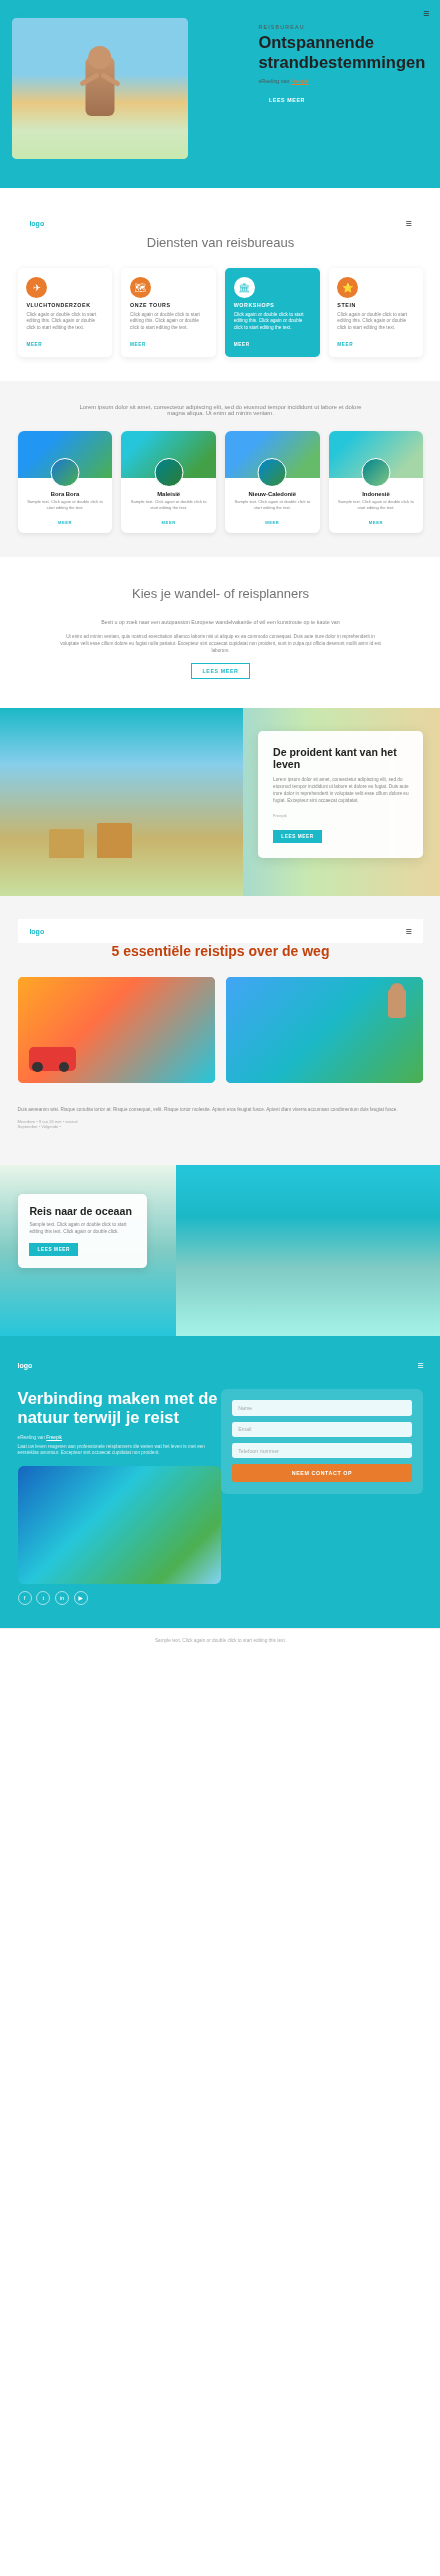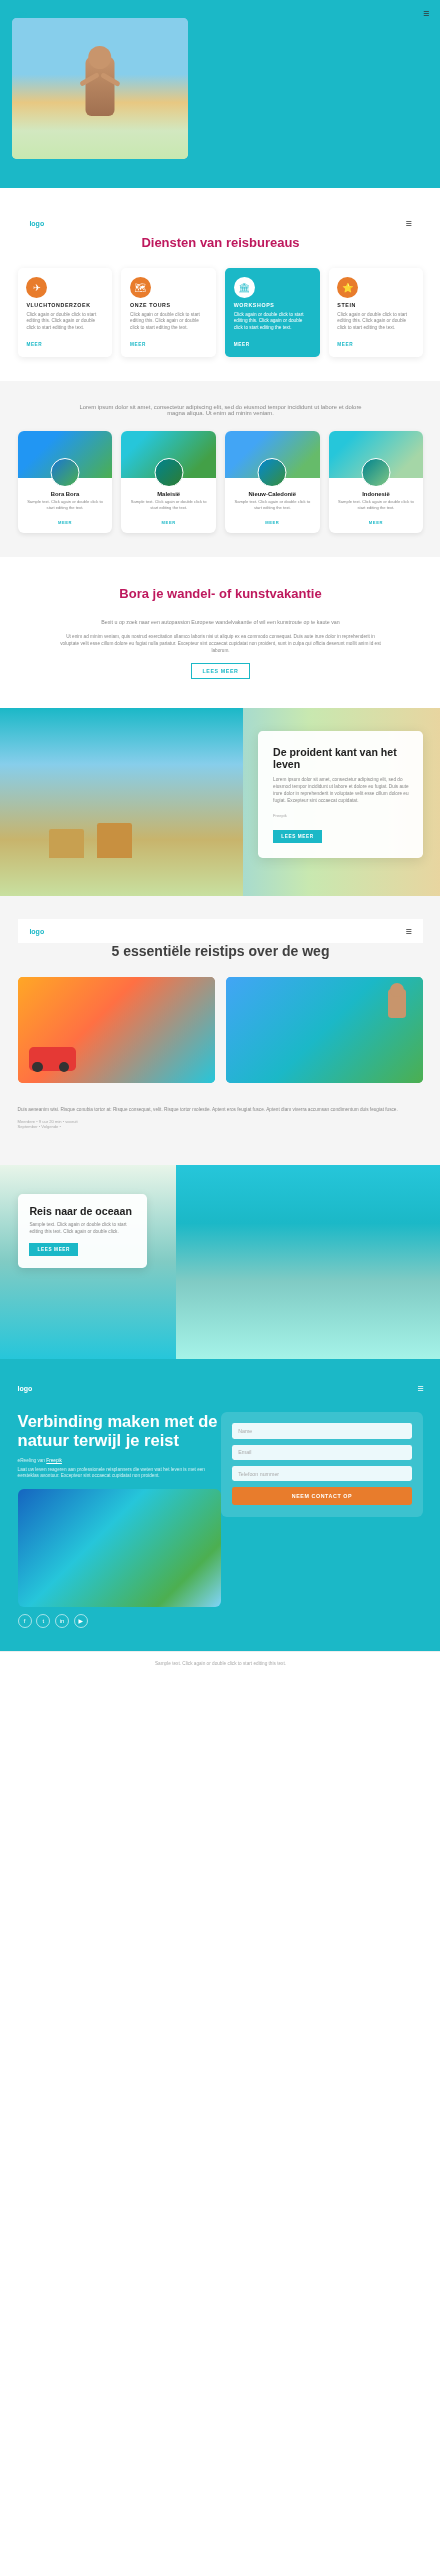--- a/index.html
+++ b/index.html
@@ -83,22 +83,22 @@
     }
 
     
     .section-services {
       background: #fff;
       padding: 23.5px 17.6px;
     }
     .section-title {
       text-align: center;
       font-size: 13px;
-      font-weight: 700;
-      color: #be185d;
+      font-weight: 400;
+      color: #737373;
       margin-bottom: 17.6px;
     }
     .services-grid {
       display: grid;
       grid-template-columns: repeat(4, 1fr);
       gap: 8.8px;
     }
     .service-card {
       background: #fff;
       border-radius: 4.7px;
@@ -304,21 +304,21 @@
     }
 
     
     .section-reistips {
       background: #f5f5f5;
       padding: 23.5px 17.6px;
     }
     .reistips-title {
       font-size: 14px;
       font-weight: 900;
-      color: #404040;
+      color: #c2410c;
       text-align: center;
       margin-bottom: 17.6px;
     }
     .reistips-grid {
       display: grid;
       grid-template-columns: 1fr 1fr;
       gap: 11.8px;
       margin-bottom: 11.8px;
     }
     .tip-image {
@@ -342,21 +342,21 @@
       margin-bottom: 5.9px;
     }
     .tip-meta {
       font-size: 4.1px;
       color: #aaa;
     }
 
     
     .section-oceaan {
       position: relative;
-      height: 194px;
+      height: 171px;
       overflow: hidden;
     }
     .oceaan-bg {
       position: absolute;
       inset: 0;
       background: linear-gradient(to bottom, #e8f5e9 0%, #80cbc4 50%, #26c6da 100%);
     }
     .oceaan-image {
       position: absolute;
       right: 0;
@@ -537,20 +537,29 @@
 
       <div style="width:100%;height:100%;background:linear-gradient(to bottom, #87ceeb 0%, #87ceeb 40%, #e8c882 60%, #d2e8c0 80%, #c8e8b0 100%);position:relative;">
         <div style="position:absolute;bottom:30%;left:50%;transform:translateX(-50%);width:29px;height:59px;background:linear-gradient(to bottom,#c8956c,#a07050);border-radius:5.9px;"></div>
         <div style="position:absolute;bottom:calc(30% + 47px);left:50%;transform:translateX(-50%);width:23.5px;height:23.5px;background:#c8956c;border-radius:50%;"></div>
 
         <div style="position:absolute;bottom:calc(30% + 35px);left:calc(50% - 20.6px);width:20.6px;height:4.7px;background:#c8956c;border-radius:2.4px;transform:rotate(-30deg);"></div>
         <div style="position:absolute;bottom:calc(30% + 35px);left:calc(50%);width:20.6px;height:4.7px;background:#c8956c;border-radius:2.4px;transform:rotate(30deg);"></div>
       </div>
     </div>
   </div>
+  <div class="hero-content">
+    <div class="hero-label">REISBUREAU</div>
+    <h1 class="hero-title">Ontspannende strandbestemmingen</h1>
+    <p class="hero-sub">
+      <span>eReeling van</span>
+      <a>Freepik</a>
+    </p>
+    <button class="btn-primary">LEES MEER</button>
+  </div>
 </section>
 
 <section class="section-services">
   <div class="nav-bar">
     <span class="nav-logo">logo</span>
     <span class="nav-hamburger">≡</span>
   </div>
   <h2 class="section-title">Diensten van reisbureaus</h2>
   <div class="services-grid">
 
@@ -639,21 +648,21 @@
         <div class="dest-text">Sample text. Click again or double click to start editing the text.</div>
         <button class="btn-meer-small">MEER</button>
       </div>
     </div>
 
   </div>
 </section>
 
 <section class="section-wandel">
   <div style="max-width:323px;margin:0 auto;text-align:center;">
-    <h2 class="section-title">Bora je wandel- of kunstvakantie</h2>
+    <h2 class="section-title">Kies je wandel- of reisplanners</h2>
     <p class="wandel-subtitle" style="font-size:5.3px;color:#888;margin-bottom:8.2px;">Bexit u op zoek naar een autopassion Europese wandelvakantie of wil een kunstroute op te kaute van</p>
     <p style="font-size:4.7px;color:#888;line-height:1.5;">Ut enim ad minim veniam, quis nostrud exercitation ullamco laboris nisi ut aliquip ex ea commodo consequat. Duis aute irure dolor in reprehenderit in voluptate velit esse cillum dolore eu fugiat nulla pariatur. Excepteur sint occaecat cupidatat non proident, sunt in culpa qui officia deserunt mollit anim id est laborum.</p>
     <button class="btn-outline">LEES MEER</button>
   </div>
 </section>
 
 <section class="section-zonnig">
   <div class="zonnig-bg"></div>
   <div class="zonnig-image">
 

